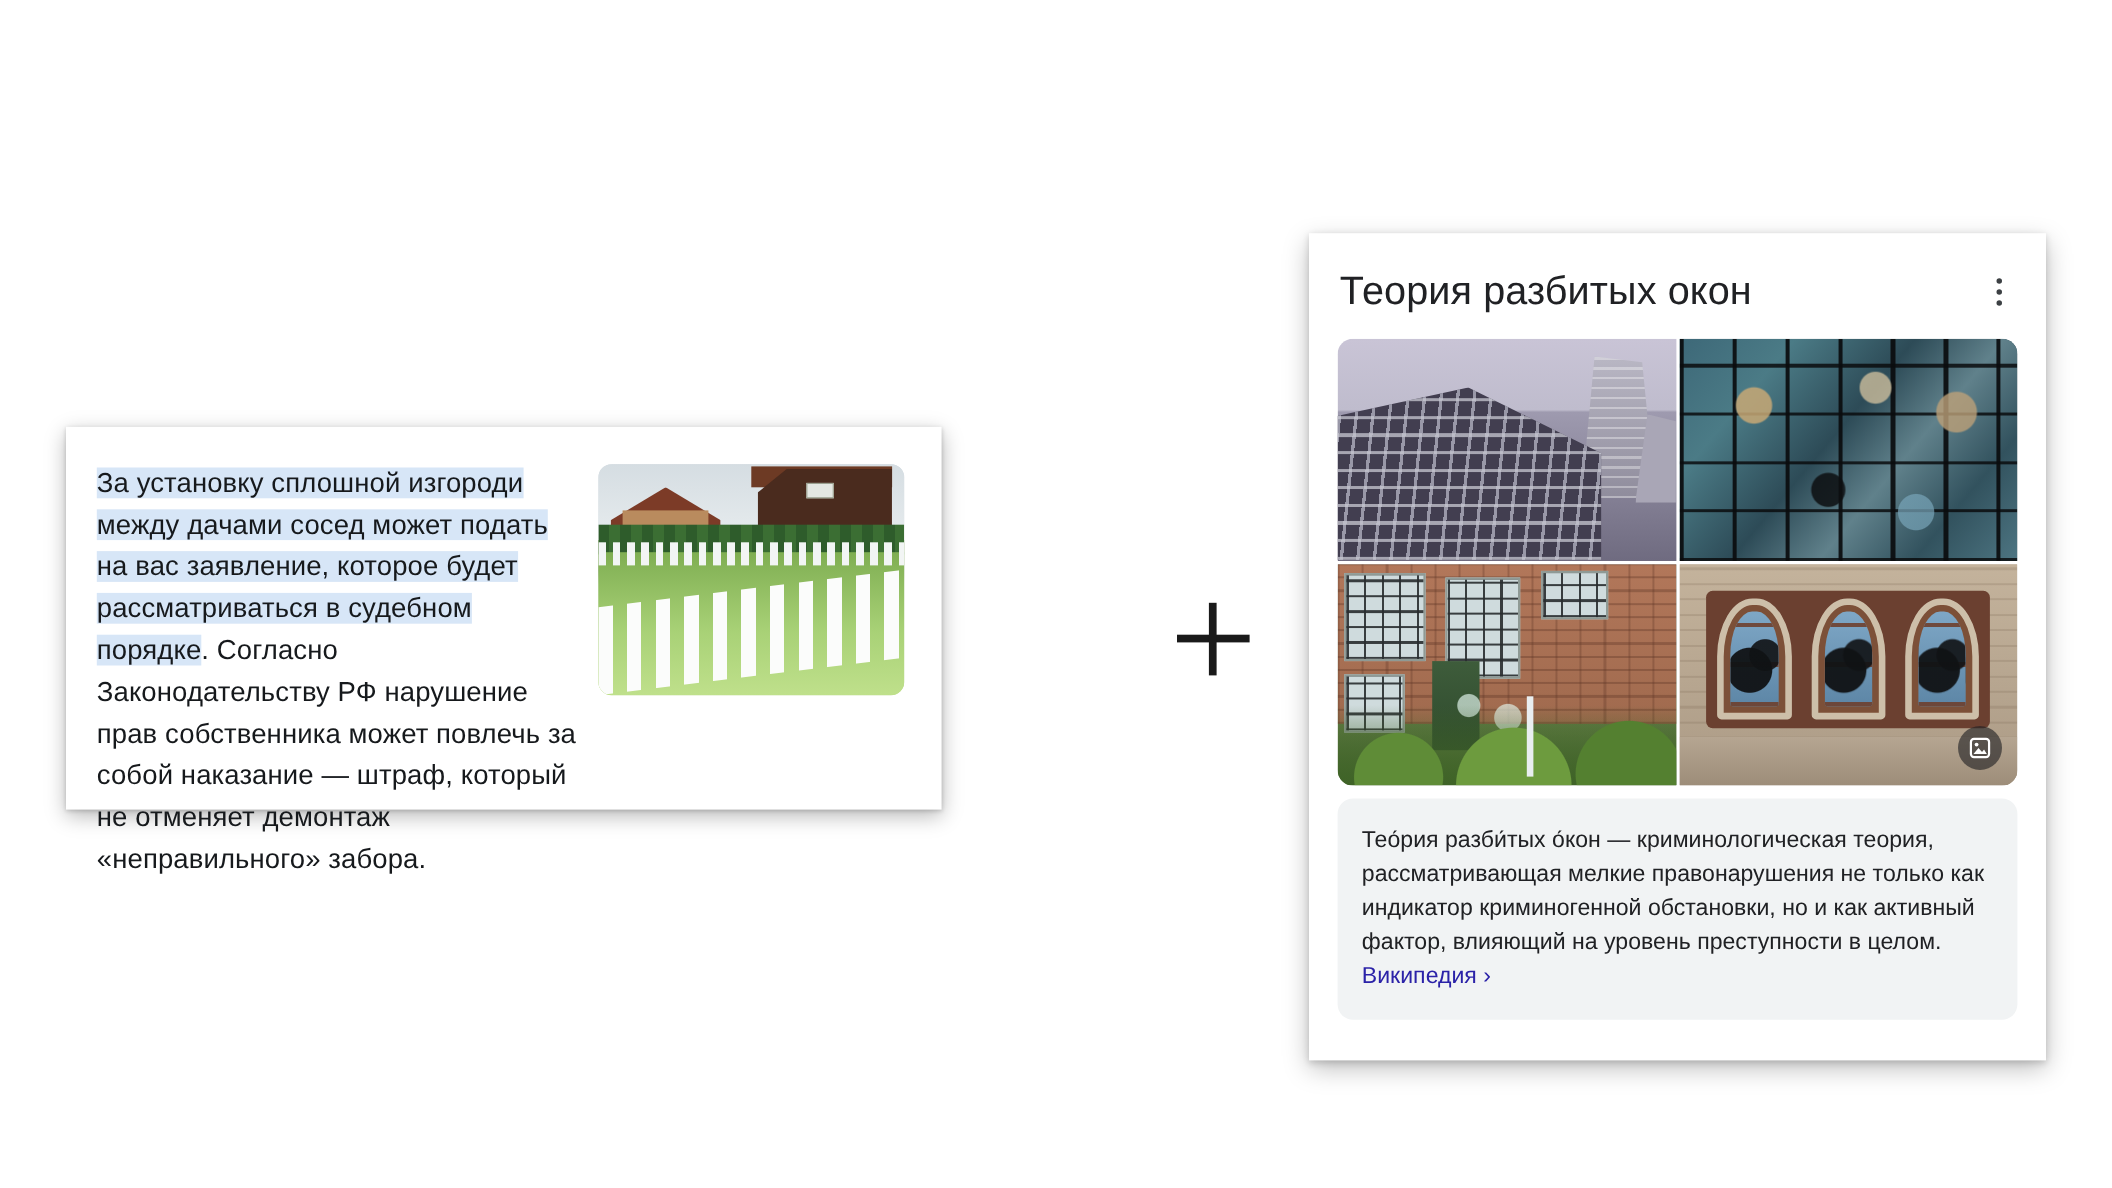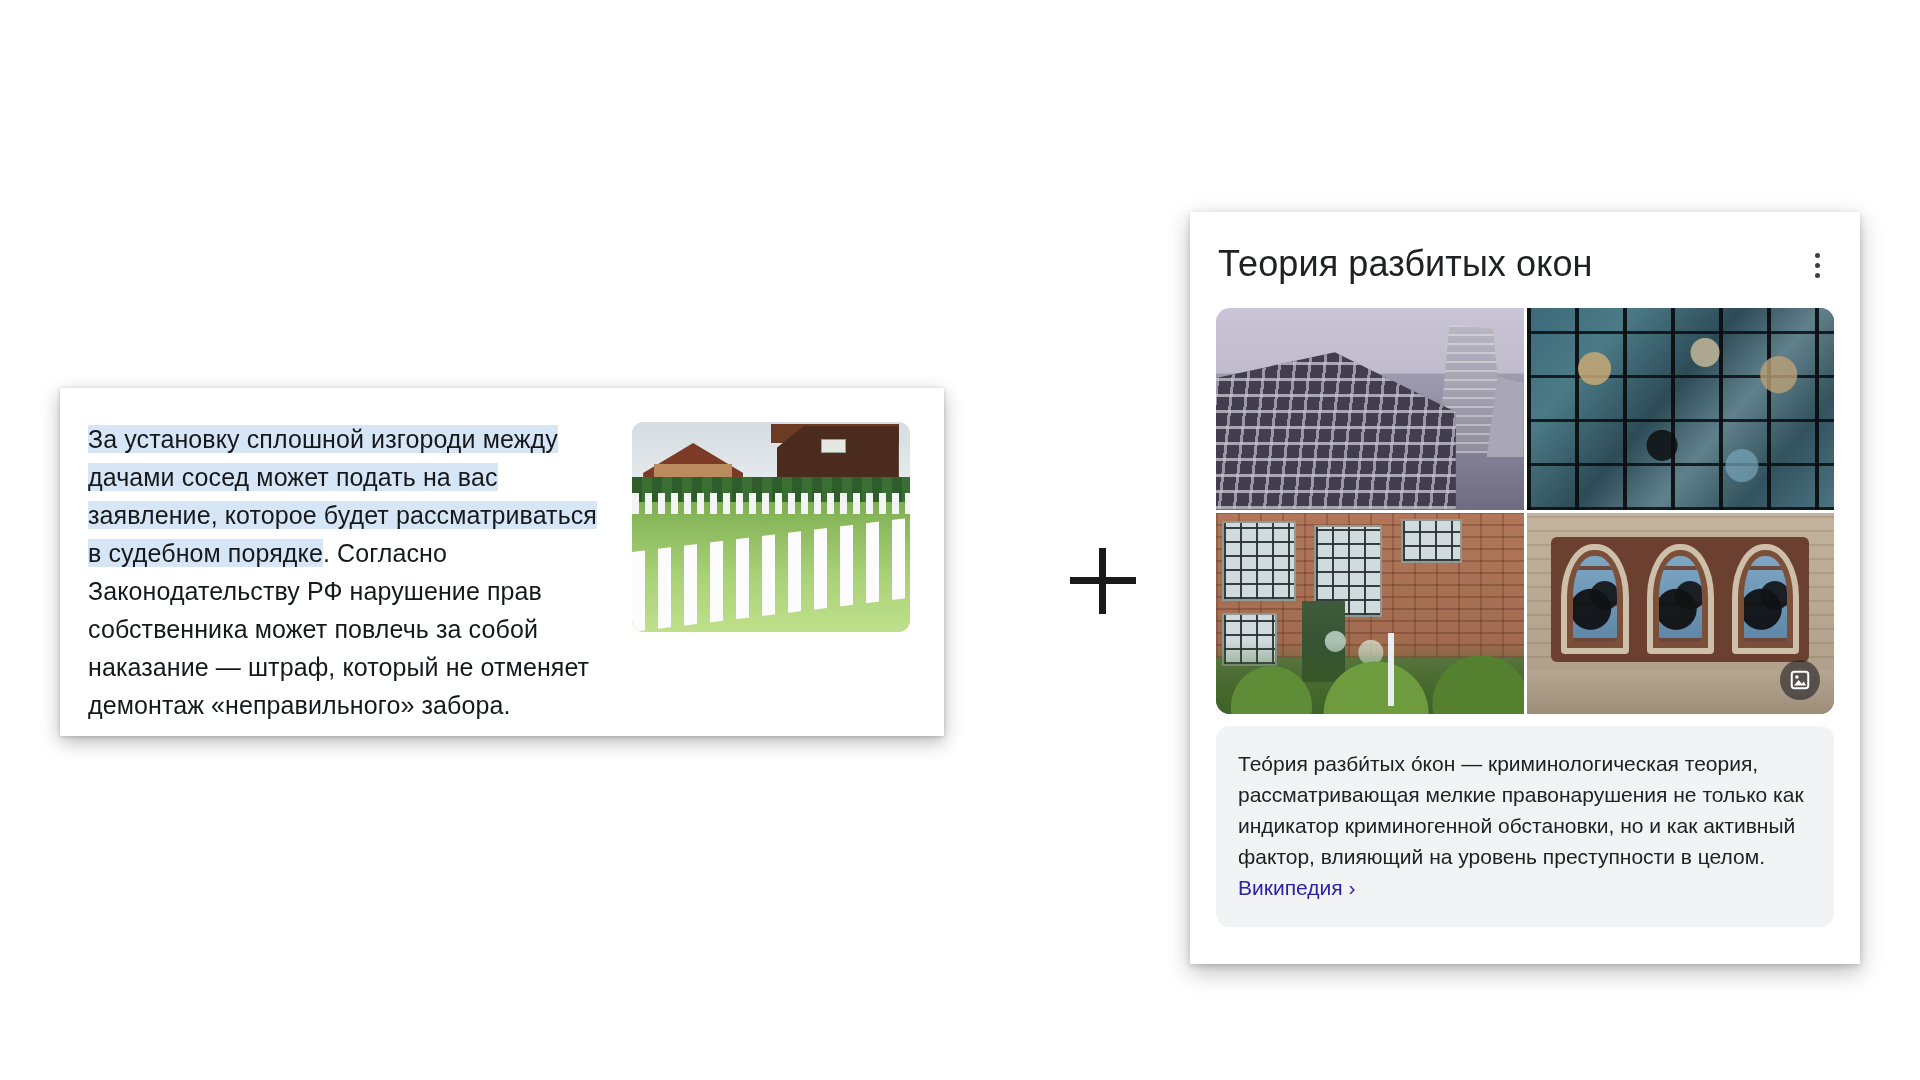--- a/index.html
+++ b/index.html
@@ -13,21 +13,21 @@
     overflow: hidden;
     font-family: "Liberation Sans", sans-serif;
     position: relative;
   }
 
   
   .left-card {
     position: absolute;
     left: 60px;
     top: 388px;
-    width: 884px;
+    width: 796px;
     height: 348px;
     background: #ffffff;
     box-shadow: 0 6px 18px rgba(0,0,0,0.28), 0 1px 4px rgba(0,0,0,0.18);
     box-sizing: border-box;
     padding: 30px 34px 26px 28px;
     display: flex;
     flex-direction: row;
     align-items: flex-start;
     gap: 18px;
   }

